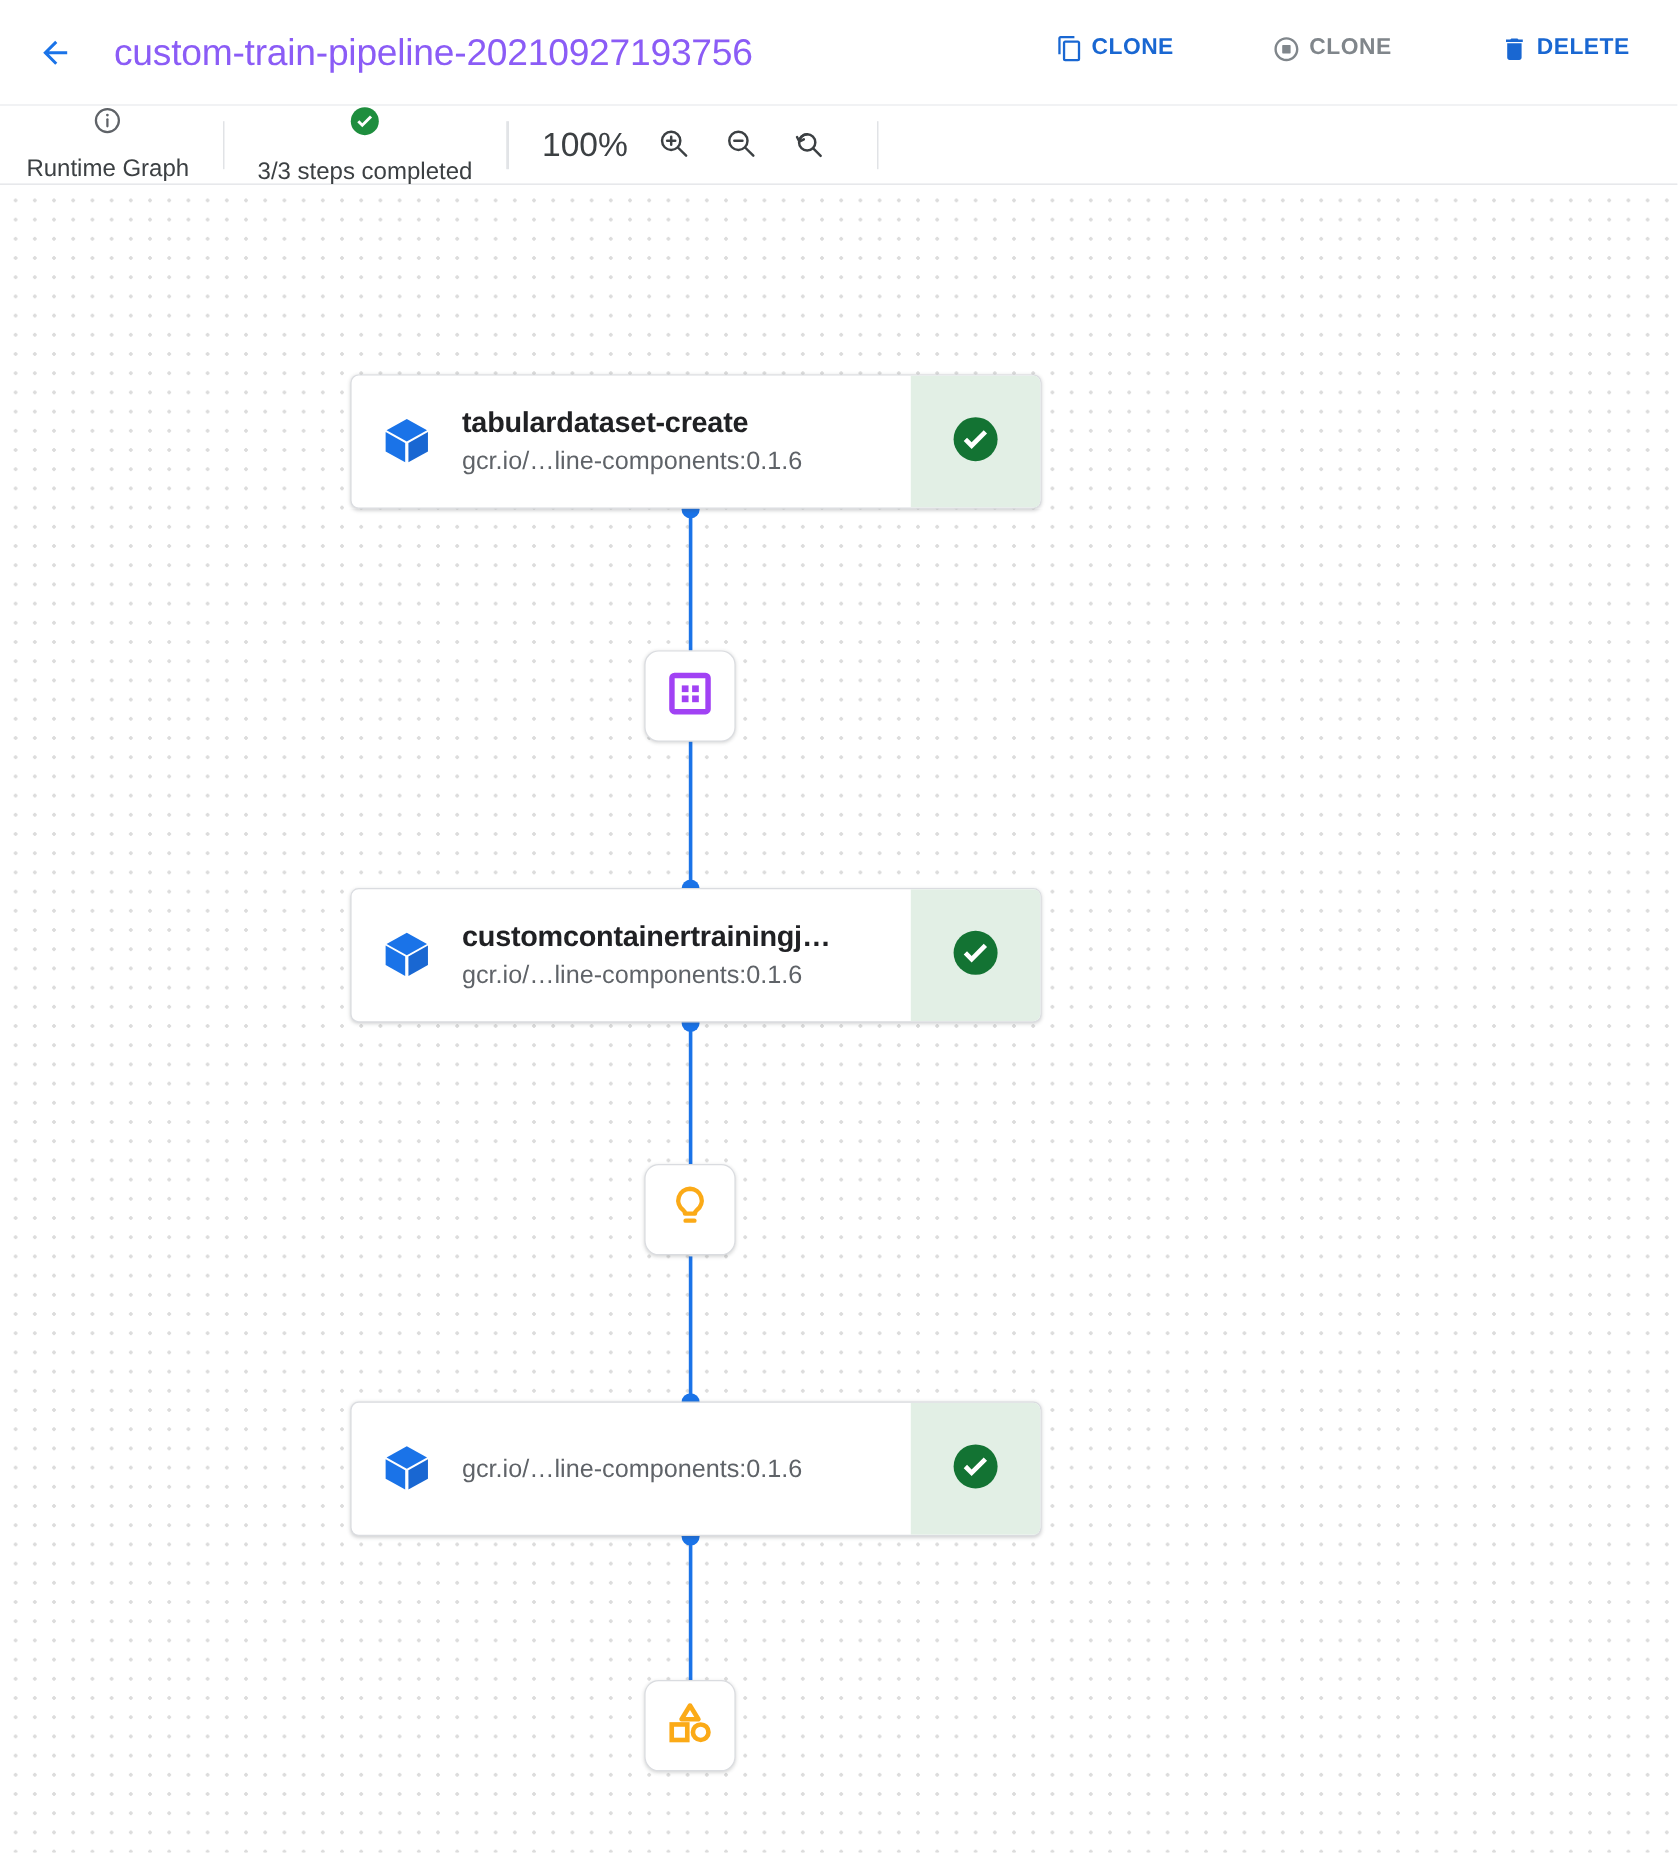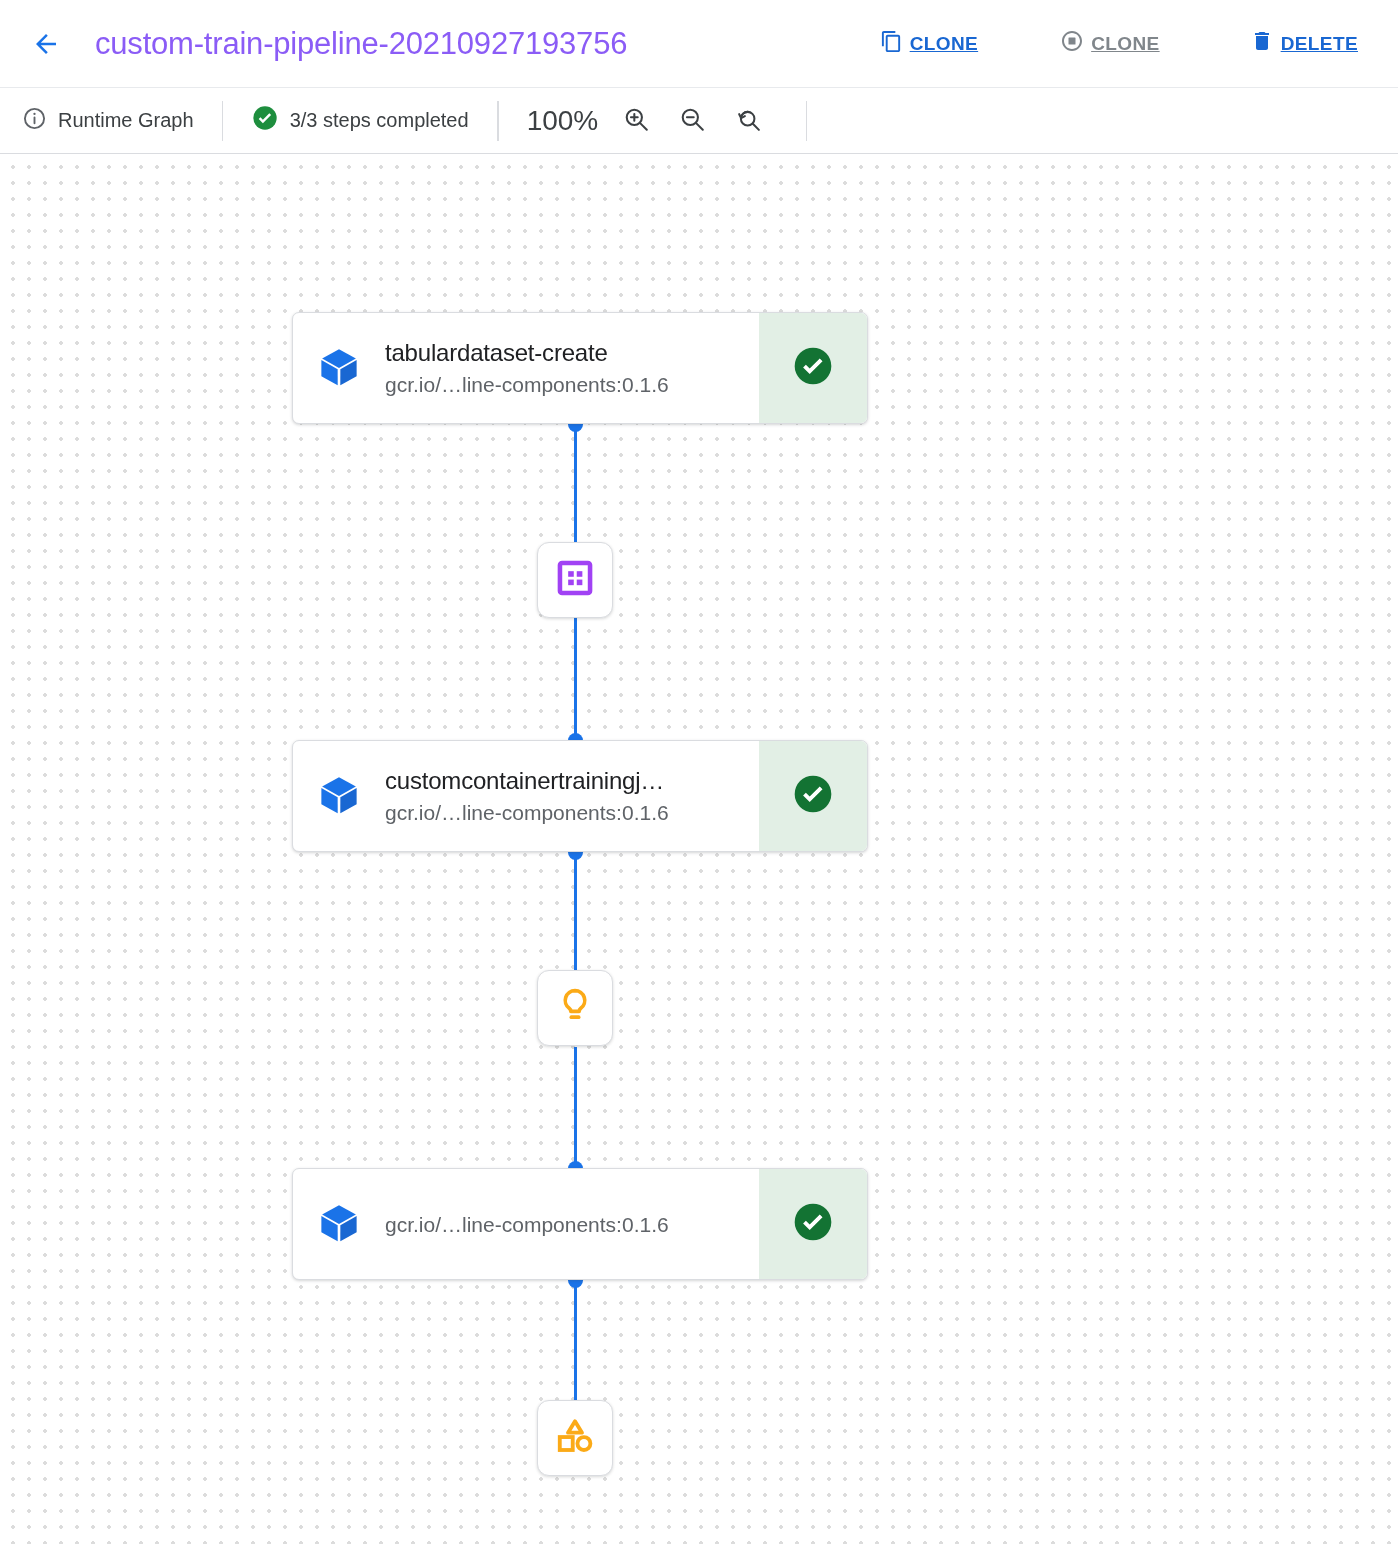--- a/index.html
+++ b/index.html
@@ -37,32 +37,30 @@
     flex: 0 0 auto;
   }
   .header-actions {
     display: flex;
     align-items: center;
     margin-left: auto;
     gap: 0;
   }
   .action-btn {
     display: flex;
-    align-items: center;
     gap: 7px;
     font-size: 19px;
     font-weight: 600;
     letter-spacing: 0.4px;
     cursor: pointer;
     padding: 8px 14px;
     background: none;
     border: none;
     font-family: inherit;
     white-space: nowrap;
-    text-decoration: underline;
   }
   .action-btn.primary { color: #1967d2; }
   .action-btn.disabled { color: #80868b; cursor: default; }
   .action-gap-1 { width: 54px; }
   .action-gap-2 { width: 62px; }
 
   
   .toolbar {
     height: 66px;
     display: flex;
@@ -79,21 +77,21 @@
     color: #3c4043;
     white-space: nowrap;
   }
   .tb-divider {
     width: 1px;
     height: 40px;
     background: #dadce0;
     flex: 0 0 auto;
   }
   .tb-pad-l { padding-left: 28px; }
-  .tb-pad-r { padding-right: 28px; }
+  .tb-pad-r { padding-right: 28px; flex-direction: column; }
 
   .toggle-wrap {
     display: flex;
     align-items: center;
     gap: 16px;
     cursor: pointer;
   }
   .toggle {
     width: 66px; height: 32px;
     border-radius: 16px;
@@ -171,21 +169,21 @@
     display: flex;
     align-items: center;
     padding-left: 22px;
     gap: 22px;
     min-width: 0;
   }
   .node-icon { flex: 0 0 auto; width: 48px; height: 48px; display:flex; align-items:center; justify-content:center;}
   .node-text { min-width: 0; overflow: hidden; }
   .node-title {
     font-size: 24px;
-    font-weight: 400;
+    font-weight: 700;
     color: #202124;
     white-space: nowrap;
     overflow: hidden;
     text-overflow: ellipsis;
     line-height: 1.28;
     letter-spacing: -0.2px;
   }
   .node-sub {
     font-size: 21px;
     color: #5f6368;

